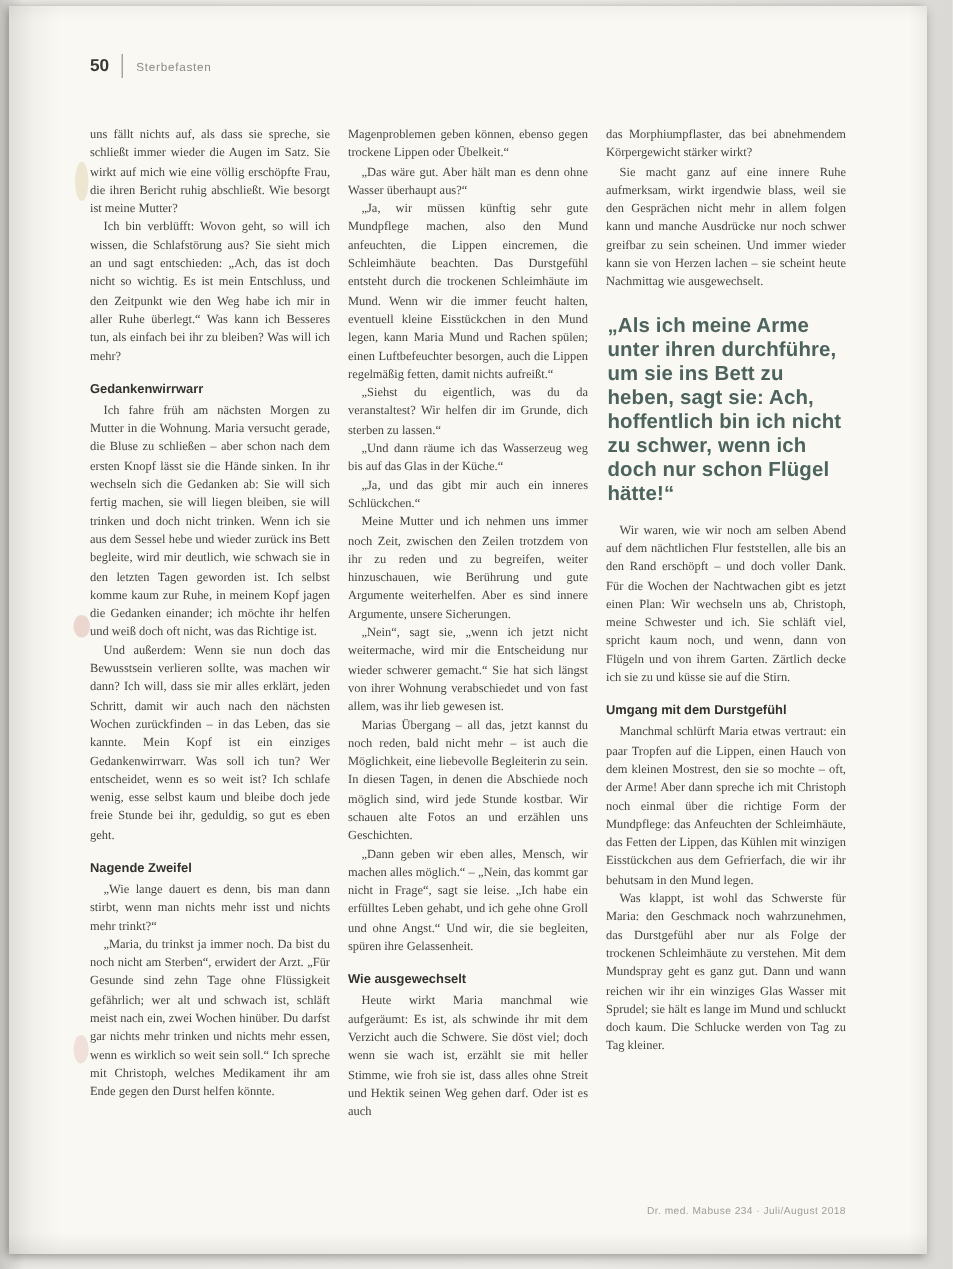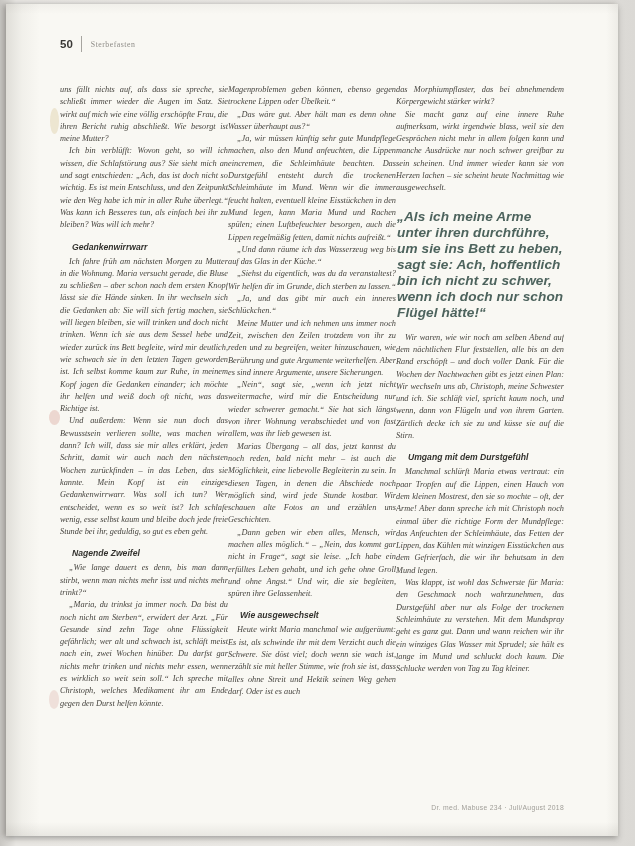--- a/index.html
+++ b/index.html
@@ -14,27 +14,27 @@
       linear-gradient(270deg,rgba(90,85,76,.07) 0,rgba(90,85,76,0) 12px),
       linear-gradient(0deg,rgba(90,85,76,.10) 0,rgba(90,85,76,0) 14px),
       linear-gradient(180deg,rgba(90,85,76,.05) 0,rgba(90,85,76,0) 10px);}
   .smudge{position:absolute;border-radius:50%;pointer-events:none;}
   .s1{left:44px;top:104px;width:9px;height:26px;background:#d9c countryside;background:#d9c79b;opacity:.38;}
   .s2{left:43px;top:406px;width:11px;height:15px;background:#d9a49c;opacity:.40;}
   .s3{left:43px;top:686px;width:10px;height:19px;background:#dcb2aa;opacity:.34;}
   .pagehead{position:absolute;left:54px;top:32px;display:flex;align-items:center;}
   .pagenum{font-family:"Liberation Sans",sans-serif;font-weight:bold;font-size:11.5px;color:#3a3936;}
   .headrule{display:inline-block;width:1px;height:16px;background:#a7a5a0;margin:0 9px 0 8px;}
-  .runhead{font-family:Liberation Serif, serif;font-size:7.8px;letter-spacing:.5px;color:#8d8b86;}
-  .cols{position:absolute;left:54px;top:80px;width:504px;height:734px;display:flex;font-style:italic;}
+  .runhead{font-family:Liberation Sans, sans-serif;font-size:7.8px;letter-spacing:.5px;color:#8d8b86;}
+  .cols{position:absolute;left:54px;top:80px;width:504px;height:734px;display:flex;gap:12px;}
   .col{flex:1 1 0;overflow:hidden;}
   .col p{margin:0;font-size:8.3px;line-height:12.3px;text-align:justify;color:#46443f;
     font-family:"Liberation Serif",serif;hyphens:auto;}
   .col p.para{text-indent:9px;}
-  .subhead{margin:9px 12px 3px;font-family:"Liberation Sans",sans-serif;font-weight:bold;
+  .subhead{margin:9px 0 3px;font-family:"Liberation Sans",sans-serif;font-weight:bold;
     font-size:8.6px;line-height:12px;color:#33322e;}
   .pullquote{margin:14px 0 11px 1px;font-family:"Liberation Sans",sans-serif;font-weight:bold;
     font-size:13.6px;line-height:16px;color:var(--accent,#4d635d);letter-spacing:.1px;}
   .footer{position:absolute;right:54px;top:800px;font-family:"Liberation Sans",sans-serif;
     font-size:6.8px;color:#a09e98;letter-spacing:.3px;}
 </style>
 </head>
 <body>
 
 <div class="stage">
@@ -57,22 +57,22 @@
           <p class="para">Ich fahre früh am nächsten Morgen zu Mutter in die Wohnung. Maria versucht gerade, die Bluse zu schließen – aber schon nach dem ersten Knopf lässt sie die Hände sinken. In ihr wechseln sich die Gedanken ab: Sie will sich fertig machen, sie will liegen bleiben, sie will trinken und doch nicht trinken. Wenn ich sie aus dem Sessel hebe und wieder zurück ins Bett begleite, wird mir deutlich, wie schwach sie in den letzten Tagen geworden ist. Ich selbst komme kaum zur Ruhe, in meinem Kopf jagen die Gedanken einander; ich möchte ihr helfen und weiß doch oft nicht, was das Richtige ist.</p>
           <p class="para">Und außerdem: Wenn sie nun doch das Bewusstsein verlieren sollte, was machen wir dann? Ich will, dass sie mir alles erklärt, jeden Schritt, damit wir auch nach den nächsten Wochen zurückfinden – in das Leben, das sie kannte. Mein Kopf ist ein einziges Gedankenwirrwarr. Was soll ich tun? Wer entscheidet, wenn es so weit ist? Ich schlafe wenig, esse selbst kaum und bleibe doch jede freie Stunde bei ihr, geduldig, so gut es eben geht.</p>
           <h3 class="subhead">Nagende Zweifel</h3>
           <p class="para">„Wie lange dauert es denn, bis man dann stirbt, wenn man nichts mehr isst und nichts mehr trinkt?“</p>
           <p class="para">„Maria, du trinkst ja immer noch. Da bist du noch nicht am Sterben“, erwidert der Arzt. „Für Gesunde sind zehn Tage ohne Flüssigkeit gefährlich; wer alt und schwach ist, schläft meist nach ein, zwei Wochen hinüber. Du darfst gar nichts mehr trinken und nichts mehr essen, wenn es wirklich so weit sein soll.“ Ich spreche mit Christoph, welches Medikament ihr am Ende gegen den Durst helfen könnte.</p>
         </div>
       <div class="col">
           <p class="cont">Magenproblemen geben können, ebenso gegen trockene Lippen oder Übelkeit.“</p>
           <p class="para">„Das wäre gut. Aber hält man es denn ohne Wasser überhaupt aus?“</p>
           <p class="para">„Ja, wir müssen künftig sehr gute Mundpflege machen, also den Mund anfeuchten, die Lippen eincremen, die Schleimhäute beachten. Das Durstgefühl entsteht durch die trockenen Schleimhäute im Mund. Wenn wir die immer feucht halten, eventuell kleine Eisstückchen in den Mund legen, kann Maria Mund und Rachen spülen; einen Luftbefeuchter besorgen, auch die Lippen regelmäßig fetten, damit nichts aufreißt.“</p>
+          <p class="para">„Siehst du eigentlich, was du da veranstaltest? Wir helfen dir im Grunde, dich sterben zu lassen.“</p>
           <p class="para">„Und dann räume ich das Wasserzeug weg bis auf das Glas in der Küche.“</p>
-          <p class="para">„Siehst du eigentlich, was du da veranstaltest? Wir helfen dir im Grunde, dich sterben zu lassen.“</p>
           <p class="para">„Ja, und das gibt mir auch ein inneres Schlückchen.“</p>
           <p class="para">Meine Mutter und ich nehmen uns immer noch Zeit, zwischen den Zeilen trotzdem von ihr zu reden und zu begreifen, weiter hinzuschauen, wie Berührung und gute Argumente weiterhelfen. Aber es sind innere Argumente, unsere Sicherungen.</p>
           <p class="para">„Nein“, sagt sie, „wenn ich jetzt nicht weitermache, wird mir die Entscheidung nur wieder schwerer gemacht.“ Sie hat sich längst von ihrer Wohnung verabschiedet und von fast allem, was ihr lieb gewesen ist.</p>
           <p class="para">Marias Übergang – all das, jetzt kannst du noch reden, bald nicht mehr – ist auch die Möglichkeit, eine liebevolle Begleiterin zu sein. In diesen Tagen, in denen die Abschiede noch möglich sind, wird jede Stunde kostbar. Wir schauen alte Fotos an und erzählen uns Geschichten.</p>
           <p class="para">„Dann geben wir eben alles, Mensch, wir machen alles möglich.“ – „Nein, das kommt gar nicht in Frage“, sagt sie leise. „Ich habe ein erfülltes Leben gehabt, und ich gehe ohne Groll und ohne Angst.“ Und wir, die sie begleiten, spüren ihre Gelassenheit.</p>
           <h3 class="subhead">Wie ausgewechselt</h3>
           <p class="para">Heute wirkt Maria manchmal wie aufgeräumt: Es ist, als schwinde ihr mit dem Verzicht auch die Schwere. Sie döst viel; doch wenn sie wach ist, erzählt sie mit heller Stimme, wie froh sie ist, dass alles ohne Streit und Hektik seinen Weg gehen darf. Oder ist es auch</p>
         </div>
       <div class="col">
           <p class="cont">das Morphiumpflaster, das bei abnehmendem Körpergewicht stärker wirkt?</p>

